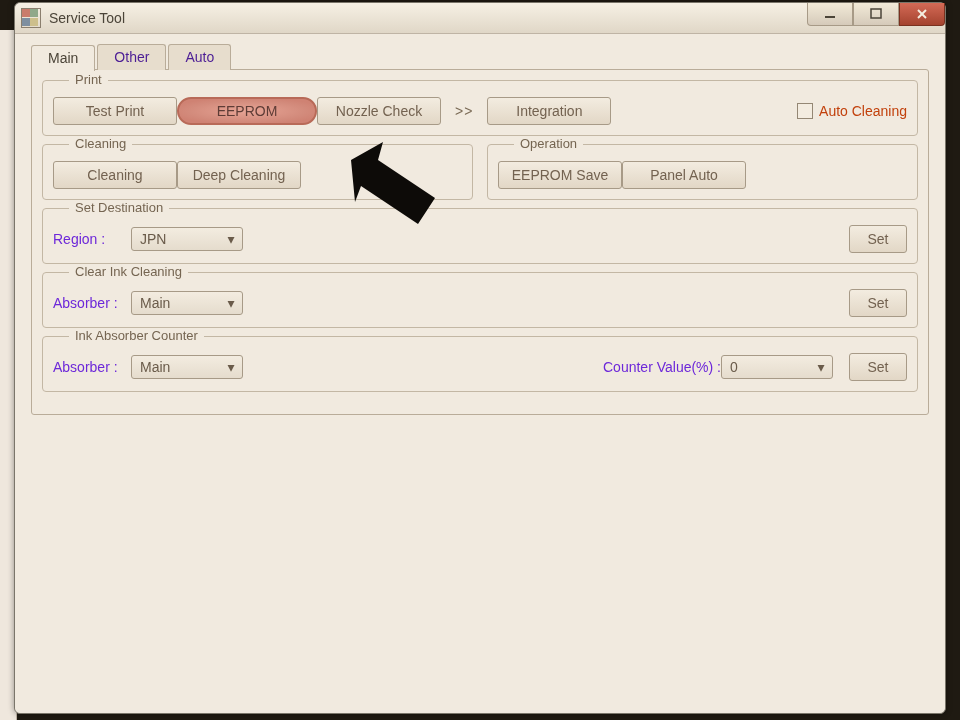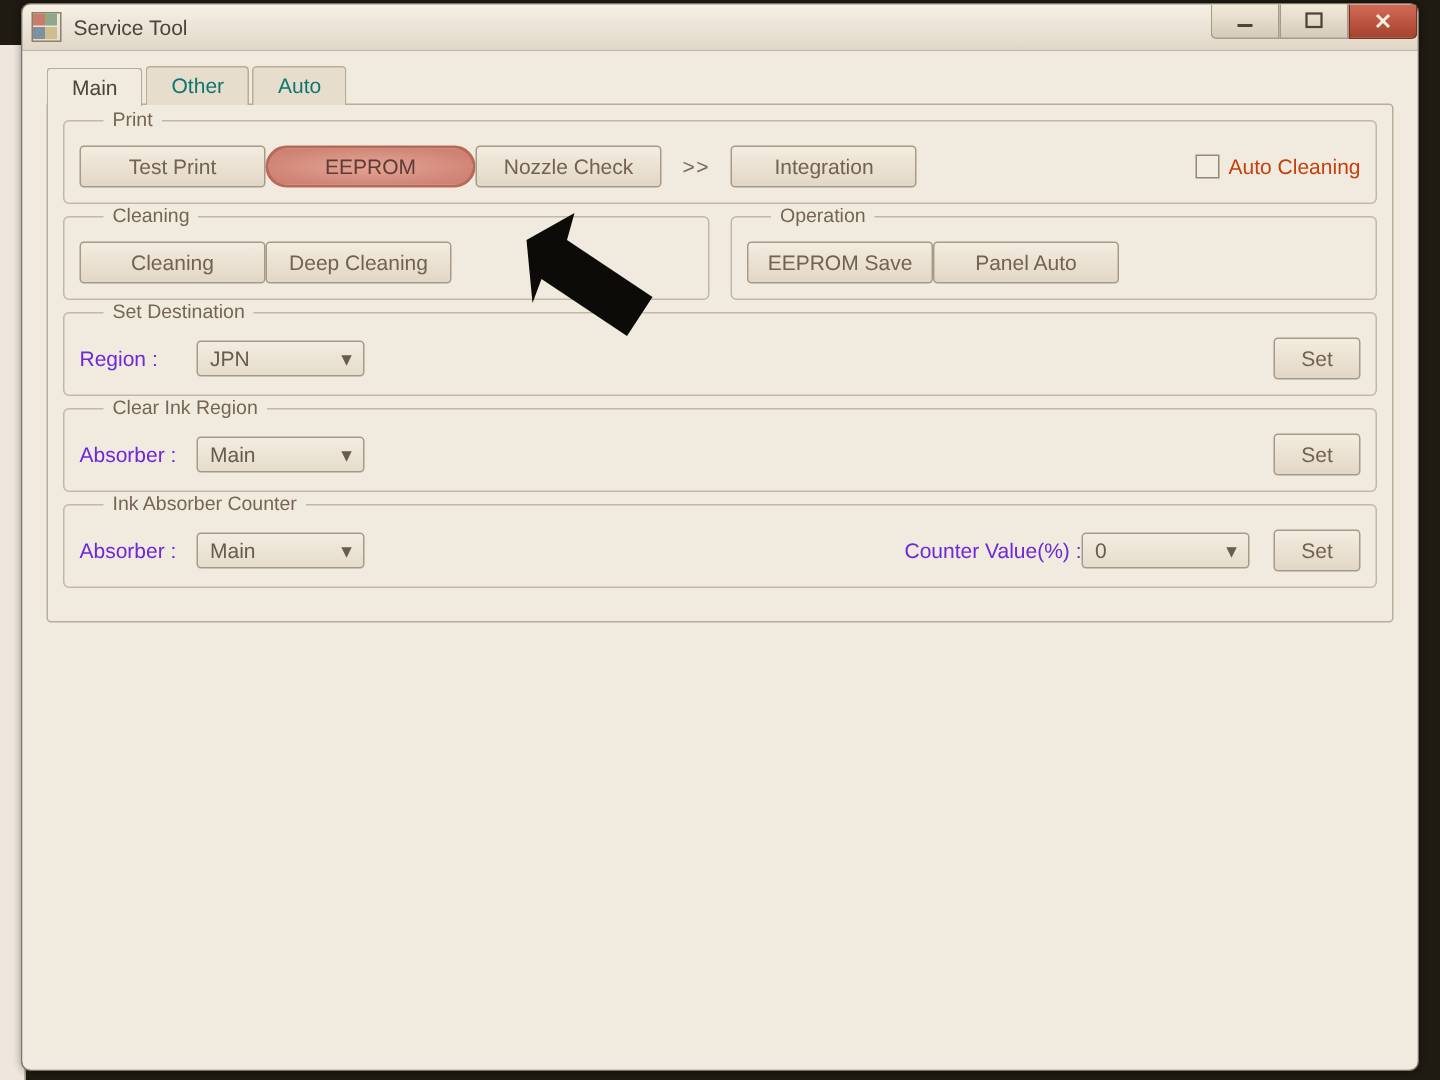--- a/index.html
+++ b/index.html
@@ -112,21 +112,21 @@
     position: relative;
     z-index: 2;
   }
   .tab {
     padding: 4px 16px 5px 16px;
     border: 1px solid #b9ac99;
     border-bottom: none;
     border-radius: 3px 3px 0 0;
     background: #e7ddcd;
     margin-right: 2px;
-    color: #0f766e;
+    color: #4c1d95;
     cursor: default;
   }
   .tab.active {
     background: #f1eadf;
     position: relative;
     top: 1px;
     color: #4b4438;
   }
   .tabpanel {
     border: 1px solid #b9ac99;
@@ -330,21 +330,21 @@
             <div class="combo">
               <span class="val">JPN</span>
               <span class="arrow">▾</span>
             </div>
             <div class="pusher"></div>
             <div class="btn small">Set</div>
           </div>
         </div>
 
         <div class="group">
-          <div class="legend">Clear Ink Region</div>
+          <div class="legend">Clear Ink Cleaning</div>
           <div class="row">
             <span class="lbl">Absorber :</span>
             <div class="combo">
               <span class="val">Main</span>
               <span class="arrow">▾</span>
             </div>
             <div class="pusher"></div>
             <div class="btn small">Set</div>
           </div>
         </div>

